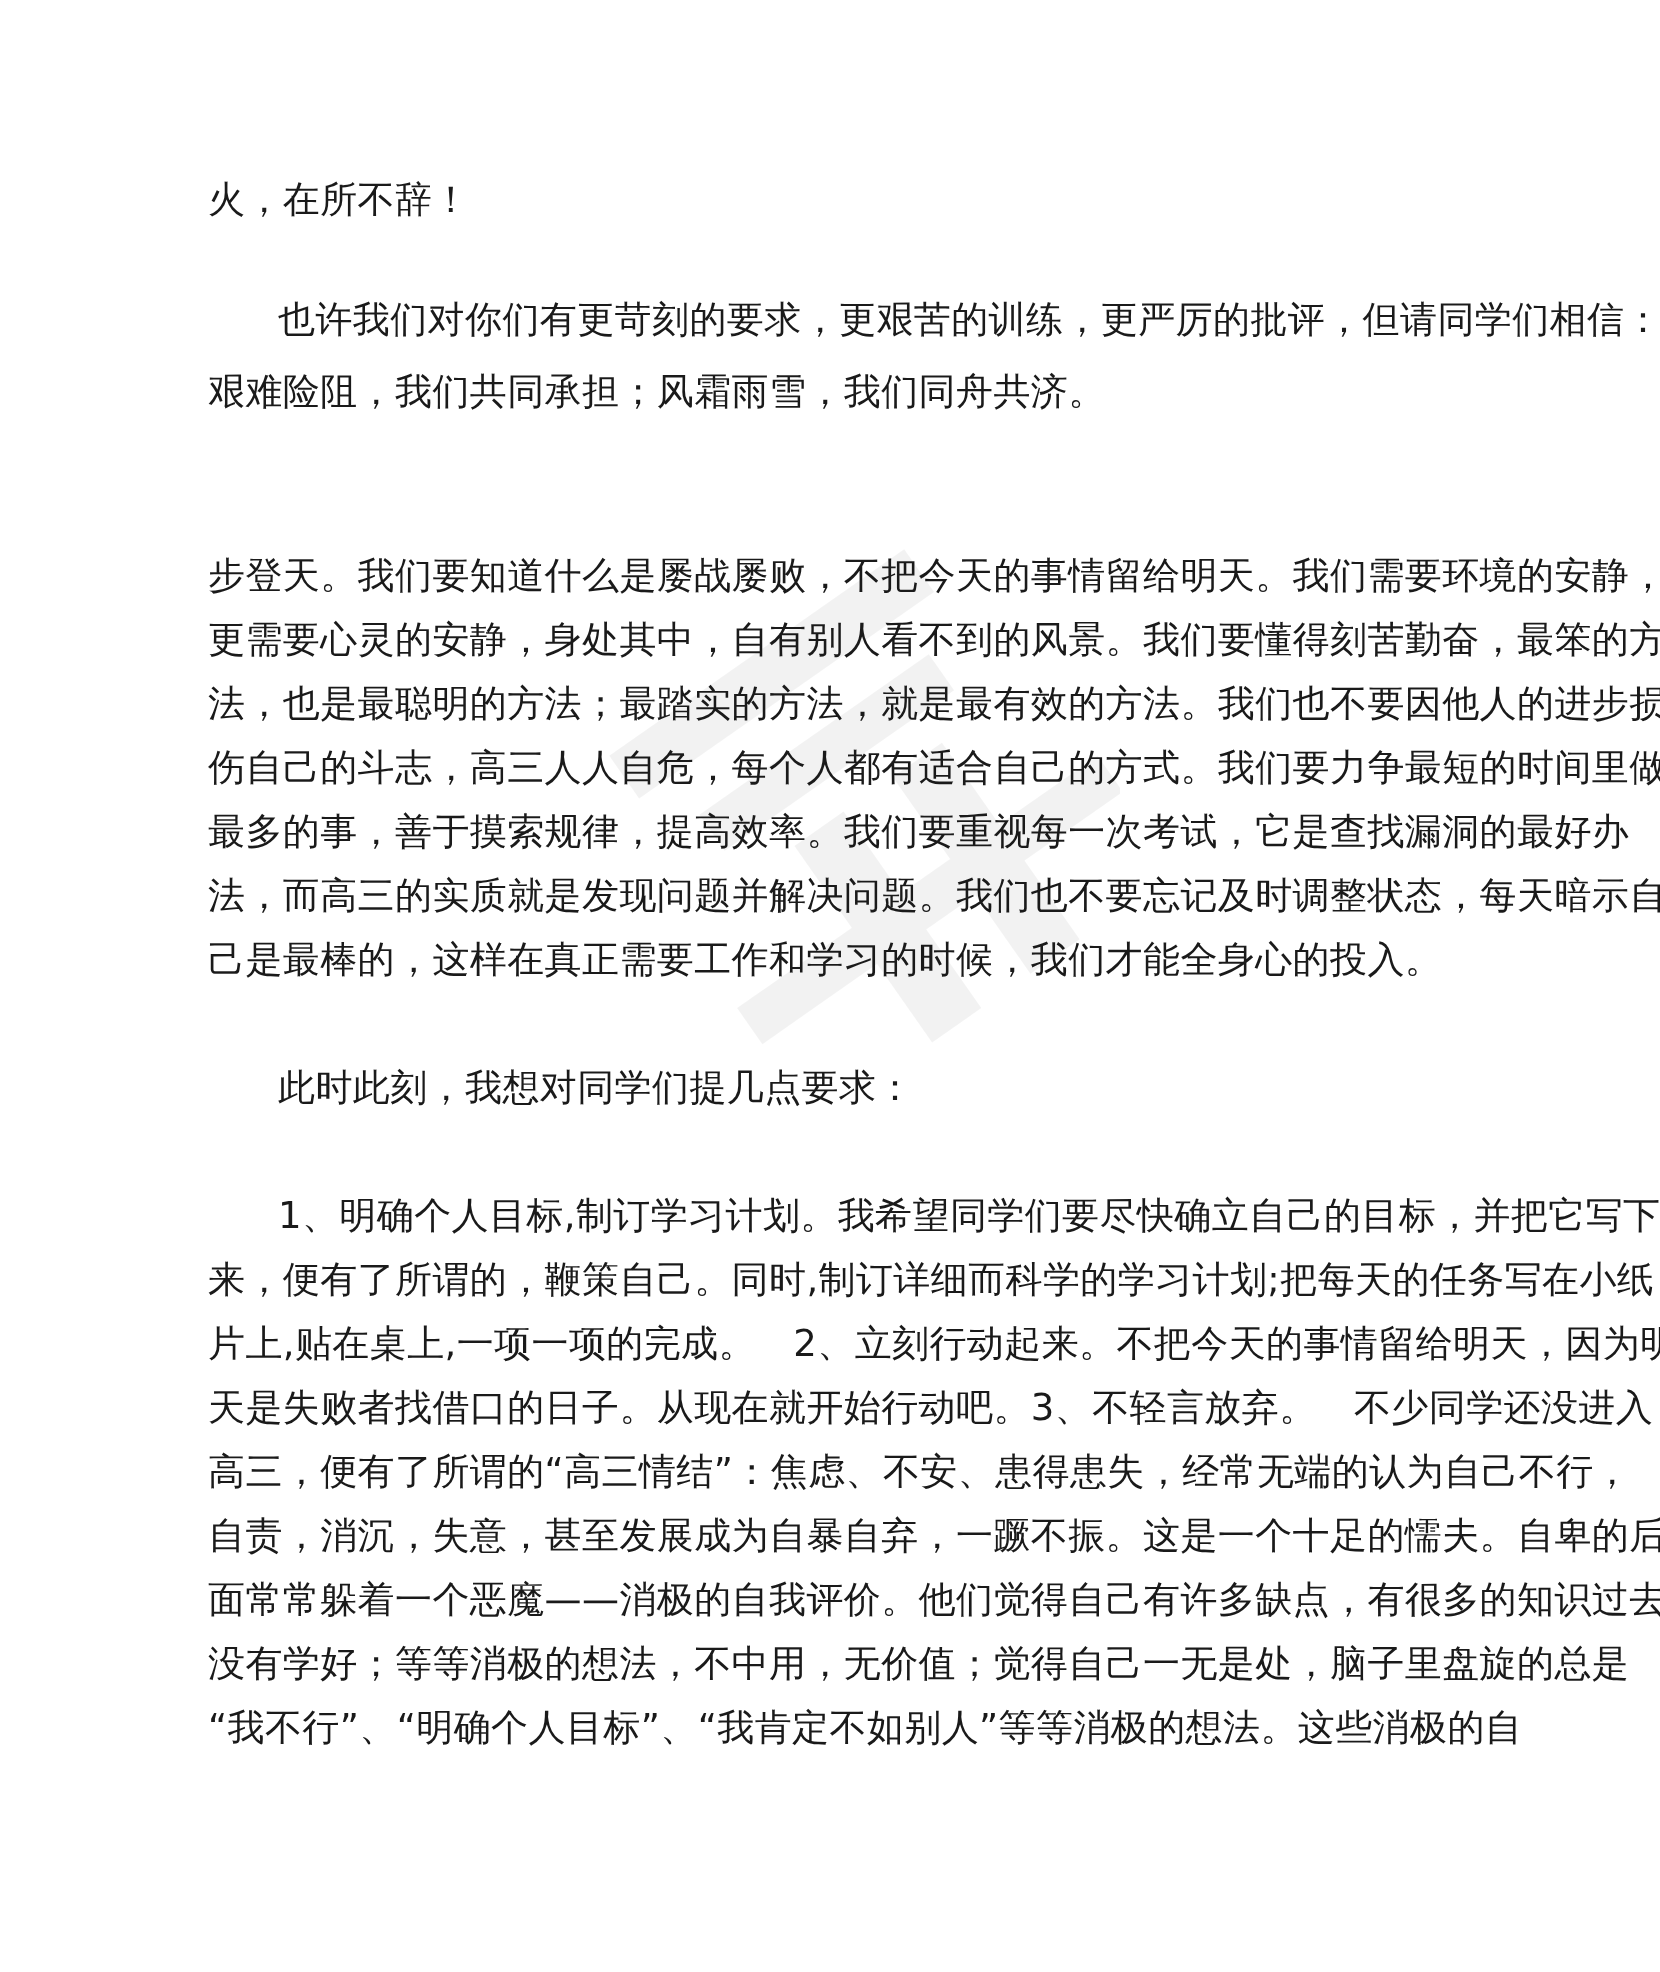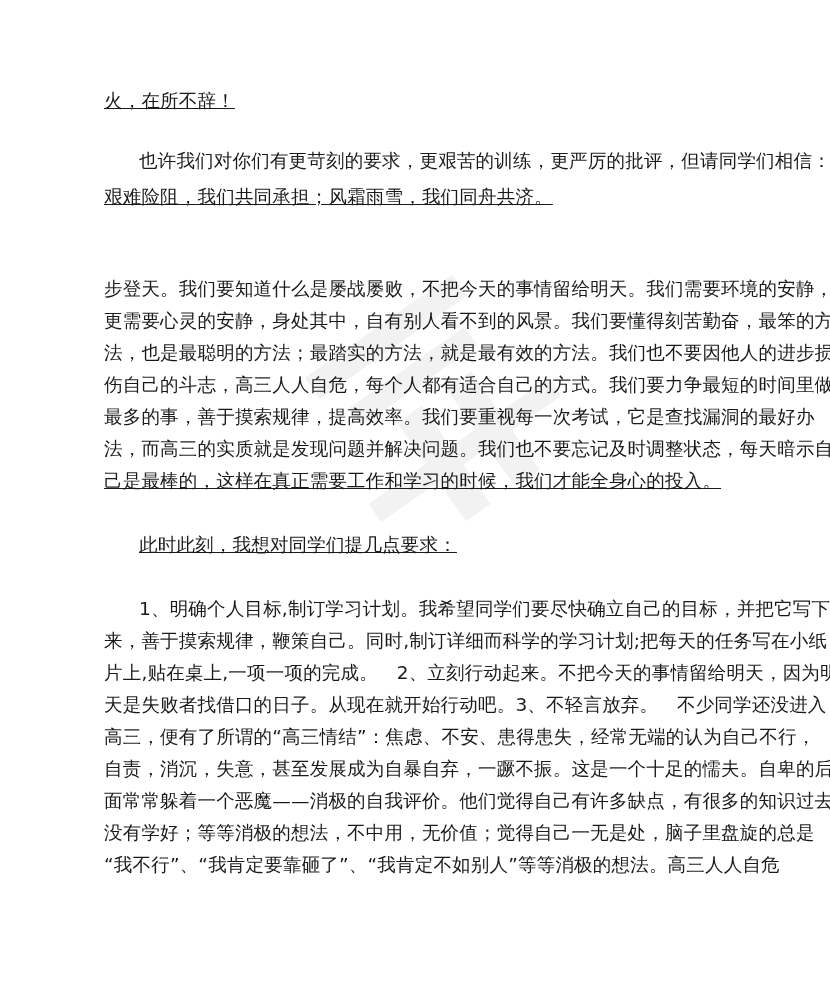--- a/index.html
+++ b/index.html
@@ -4,21 +4,21 @@
 <style>
   html, body { margin: 0; padding: 0; background: #ffffff; }
   body { width: 830px; height: 986px; position: relative; overflow: hidden;
          font-family: "DejaVu Sans", "Liberation Sans", sans-serif; color: #1a1a1a; }
   .page { position: absolute; left: 0; top: 0; width: 830px; height: 986px; background: #fff; }
   .watermark { position: absolute; left: 300px; top: 250px; width: 260px; height: 300px;
                pointer-events: none; opacity: 0.07; }
   .line { position: absolute; left: 104px; width: 624px; height: 32px; line-height: 32px;
           font-size: 18.5px; white-space: nowrap; letter-spacing: 0.2px; text-align: justify;
           text-align-last: justify; }
-  .line.last { text-align-last: left; text-decoration: underline; }
+  .line.last { text-align-last: left; }
   .line.indent { left: 139px; width: 589px; }
 </style>
 </head>
 <body>
 
 <div class="page">
 
   <svg class="watermark" viewBox="0 0 260 300">
     <g fill="#555" transform="rotate(-35 130 150)">
       <rect x="40" y="60" width="180" height="26"></rect>
@@ -38,22 +38,22 @@
   <div class="line" style="top:305px">更需要心灵的安静，身处其中，自有别人看不到的风景。我们要懂得刻苦勤奋，最笨的方</div>
   <div class="line" style="top:337px">法，也是最聪明的方法；最踏实的方法，就是最有效的方法。我们也不要因他人的进步损</div>
   <div class="line" style="top:401px">最多的事，善于摸索规律，提高效率。我们要重视每一次考试，它是查找漏洞的最好办</div>
   <div class="line" style="top:369px">伤自己的斗志，高三人人自危，每个人都有适合自己的方式。我们要力争最短的时间里做</div>
   <div class="line" style="top:433px">法，而高三的实质就是发现问题并解决问题。我们也不要忘记及时调整状态，每天暗示自</div>
   <div class="line last" style="top:465px">己是最棒的，这样在真正需要工作和学习的时候，我们才能全身心的投入。</div>
 
   <div class="line indent last" style="top:529px">此时此刻，我想对同学们提几点要求：</div>
 
   <div class="line indent" style="top:593px">1、明确个人目标,制订学习计划。我希望同学们要尽快确立自己的目标，并把它写下</div>
-  <div class="line" style="top:625px">来，善于摸索规律，鞭策自己。同时,制订详细而科学的学习计划;把每天的任务写在小纸</div>
+  <div class="line" style="top:625px">来，便有了所谓的，鞭策自己。同时,制订详细而科学的学习计划;把每天的任务写在小纸</div>
   <div class="line" style="top:657px">片上,贴在桌上,一项一项的完成。　2、立刻行动起来。不把今天的事情留给明天，因为明</div>
   <div class="line" style="top:689px">天是失败者找借口的日子。从现在就开始行动吧。3、不轻言放弃。　不少同学还没进入</div>
   <div class="line" style="top:721px">高三，便有了所谓的“高三情结”：焦虑、不安、患得患失，经常无端的认为自己不行，</div>
   <div class="line" style="top:753px">自责，消沉，失意，甚至发展成为自暴自弃，一蹶不振。这是一个十足的懦夫。自卑的后</div>
   <div class="line" style="top:785px">面常常躲着一个恶魔——消极的自我评价。他们觉得自己有许多缺点，有很多的知识过去</div>
   <div class="line" style="top:817px">没有学好；等等消极的想法，不中用，无价值；觉得自己一无是处，脑子里盘旋的总是</div>
-  <div class="line" style="top:849px">“我不行”、“我肯定要靠砸了”、“我肯定不如别人”等等消极的想法。高三人人自危</div>
+  <div class="line" style="top:849px">“我不行”、“明确个人目标”、“我肯定不如别人”等等消极的想法。这些消极的自</div>
 
 </div>
 
 </body></html>

